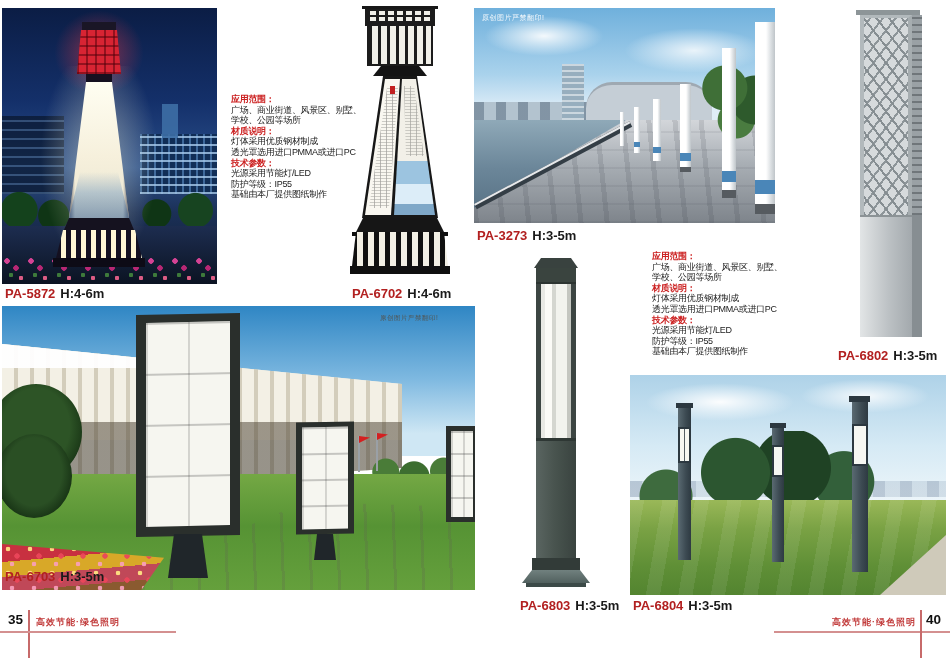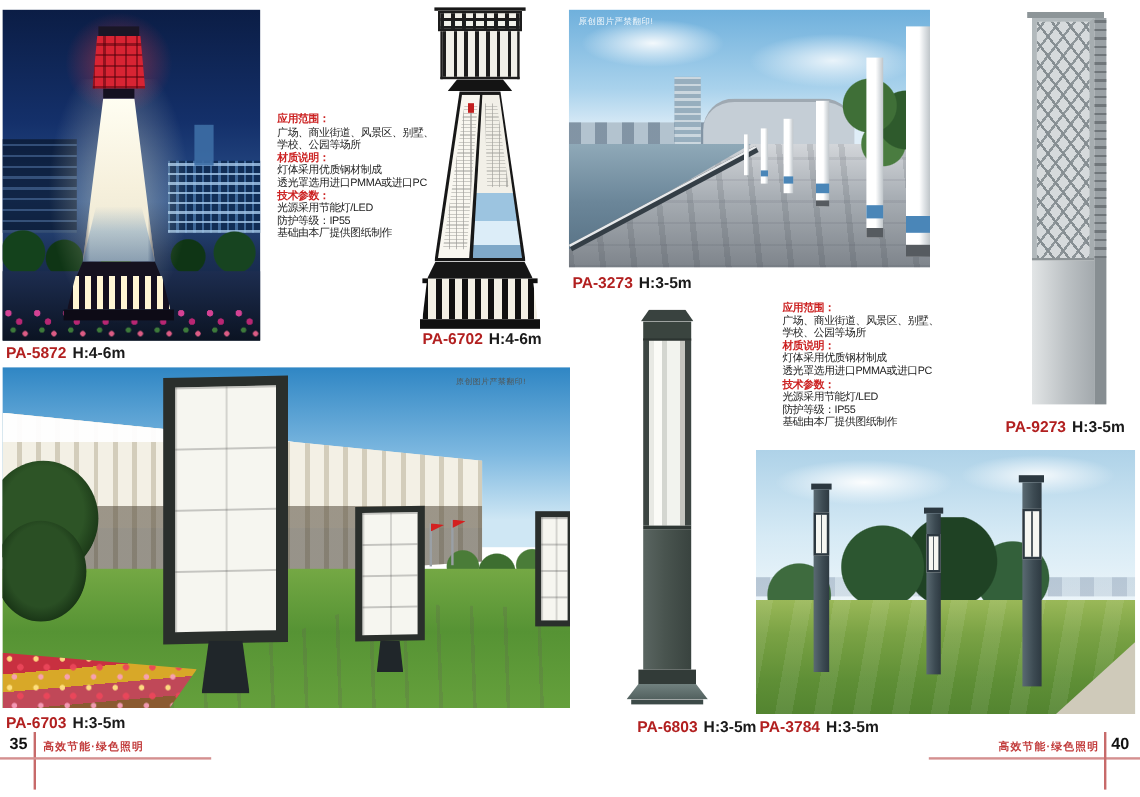--- a/index.html
+++ b/index.html
@@ -282,21 +282,21 @@
   <div class="abs r2-faceL"></div>
   <div class="abs r2-textL"></div>
   <div class="abs r2-faceR"></div>
   <div class="abs r2-textR"></div>
   <div class="abs r2-seal"></div>
   <div class="abs r2-pedtop"></div>
   <div class="abs r2-louvband"></div>
   <div class="abs r2-louv"></div>
   <div class="abs r2-base"></div>
 </div>
-<div class="plabel" style="left:352px;top:275px;text-align:right;">
+<div class="plabel" style="left:352px;top:286px;text-align:right;">
   <span class="code">PA-6702</span><span class="hval">H:4-6m</span>
 </div>
 
 <div class="photo" style="left:474px;top:8px;width:301px;height:215px;">
   <div class="abs p3-sky"></div>
   <div class="abs p3-cloud1"></div>
   <div class="abs p3-cloud2"></div>
   <div class="abs p3-city"></div>
   <div class="abs p3-tower"></div>
   <div class="abs p3-arch"></div>
@@ -344,21 +344,21 @@
 </div>
 
 <div class="photo" style="left:846px;top:10px;width:88px;height:332px;">
   <div class="abs r4-cap"></div>
   <div class="abs r4-lattice"></div>
   <div class="abs r4-latticeside"></div>
   <div class="abs r4-solid"></div>
   <div class="abs r4-solidside"></div>
 </div>
 <div class="plabel" style="left:838px;top:348px;">
-  <span class="code">PA-9273</span><span class="hval">H:3-5m</span>
+  <span class="code">PA-6802</span><span class="hval">H:3-5m</span>
 </div>
 
 <div class="photo" style="left:2px;top:306px;width:473px;height:284px;">
   <div class="abs p5-sky"></div>
   <div class="abs p5-bldg"></div>
   <div class="abs p5-treesR"></div>
   <div class="abs p5-lawn"></div>
   <div class="abs p5-road"></div>
   <div class="abs p5-flowers"></div>
   <div class="abs p5-conifer1"></div>
@@ -378,34 +378,34 @@
   <div class="panel-lamp-frame" style="left:294px;top:116px;width:58px;height:112px;transform:skewY(-1deg);">
     <div class="panel-lamp-panel" style="left:6px;top:5px;width:46px;height:102px;background-size:100% 26px,23px 100%;"></div>
   </div>
   <div class="panel-lamp-base" style="left:312px;top:228px;width:22px;height:26px;clip-path:polygon(3px 0,19px 0,22px 26px,0 26px);"></div>
 
   <div class="panel-lamp-frame" style="left:444px;top:120px;width:32px;height:96px;">
     <div class="panel-lamp-panel" style="left:5px;top:5px;width:22px;height:86px;background-size:100% 22px,12px 100%;"></div>
   </div>
   <div class="wm" style="left:378px;top:8px;color:rgba(85,75,65,.85);font-size:6.5px;">原创图片严禁翻印!</div>
 </div>
-<div class="plabel" style="left:5px;top:595px;">
+<div class="plabel" style="left:5px;top:569px;">
   <span class="code">PA-6703</span><span class="hval">H:3-5m</span>
 </div>
 
 <div class="photo" style="left:500px;top:258px;width:112px;height:334px;">
   <div class="abs r6-cap"></div>
   <div class="abs r6-head"></div>
   <div class="abs r6-window"></div>
   <div class="abs r6-body"></div>
   <div class="abs r6-neck"></div>
   <div class="abs r6-flange"></div>
   <div class="abs r6-plate"></div>
 </div>
-<div class="plabel" style="left:531px;top:598px;">
+<div class="plabel" style="left:520px;top:598px;">
   <span class="code">PA-6803</span><span class="hval">H:3-5m</span>
 </div>
 
 <div class="photo" style="left:630px;top:375px;width:316px;height:220px;">
   <div class="abs p7-sky"></div>
   <div class="abs p7-cloud"></div>
   <div class="abs p7-cloud2"></div>
   <div class="abs p7-skyline"></div>
   <div class="abs p7-trees2"></div>
   <div class="abs p7-trees1"></div>
@@ -418,21 +418,21 @@
 
   <div class="sq-lamp-cap" style="left:140px;top:48px;width:16px;height:5px;"></div>
   <div class="sq-lamp-post" style="left:142px;top:53px;width:12px;height:134px;"></div>
   <div class="sq-lamp-win" style="left:142px;top:70px;width:12px;height:32px;"></div>
 
   <div class="sq-lamp-cap" style="left:219px;top:21px;width:21px;height:6px;"></div>
   <div class="sq-lamp-post" style="left:222px;top:27px;width:16px;height:170px;"></div>
   <div class="sq-lamp-win" style="left:222px;top:49px;width:16px;height:42px;"></div>
 </div>
 <div class="plabel" style="left:633px;top:598px;">
-  <span class="code">PA-3784</span><span class="hval">H:3-5m</span>
+  <span class="code">PA-6804</span><span class="hval">H:3-5m</span>
 </div>
 
 <div class="pgnum" style="left:8px;top:612px;">35</div>
 <div class="vrule" style="left:28px;top:610px;height:48px;"></div>
 <div class="slogan" style="left:36px;top:616px;">高效节能·绿色照明</div>
 <div class="hrule" style="left:0;top:631px;width:176px;"></div>
 
 <div class="hrule" style="left:774px;top:631px;width:176px;"></div>
 <div class="slogan" style="right:34px;top:616px;">高效节能·绿色照明</div>
 <div class="vrule" style="left:920px;top:610px;height:48px;"></div>

